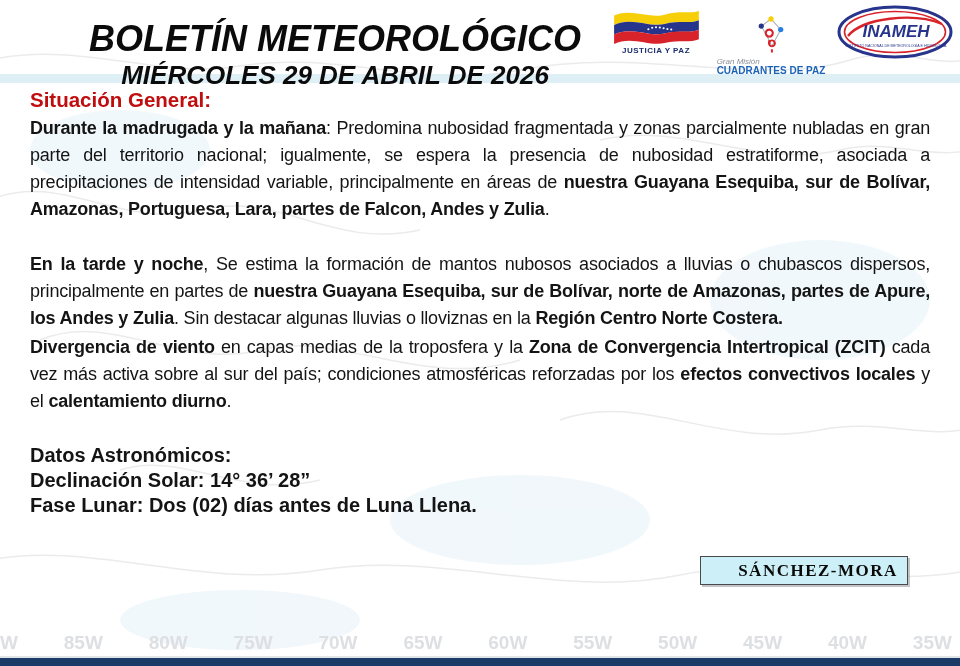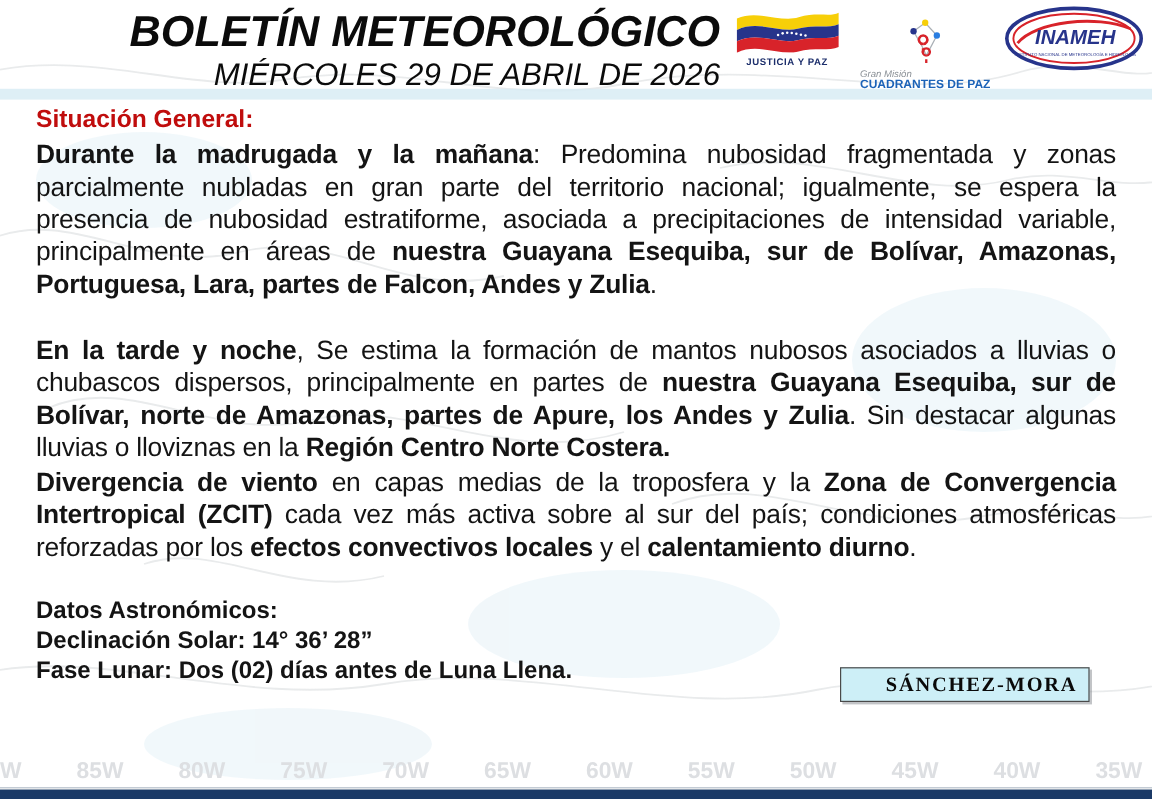--- a/index.html
+++ b/index.html
@@ -6,36 +6,36 @@
   body{font-family:"Liberation Sans","DejaVu Sans",sans-serif;background:#777;}
   .page{position:relative;width:960px;height:666px;margin:0 auto;background:#ffffff;overflow:hidden;}
 
   
   .bgmap{position:absolute;inset:0;pointer-events:none;}
 
   
   .band{position:absolute;left:0;top:74px;width:100%;height:9px;background:#d8ecf4;opacity:.85;}
 
   
-  .header-left{position:absolute;left:70px;top:6px;width:530px;text-align:right;color:#0b0b0b;}
+  .header-left{position:absolute;left:70px;top:19px;width:530px;text-align:center;color:#0b0b0b;}
   .title{font-size:36px;font-weight:bold;font-style:italic;letter-spacing:0px;line-height:40px;}
-  .dateline{font-size:26px;font-weight:normal;font-style:italic;line-height:28px;margin-top:2px;}
+  .dateline{font-size:26px;font-weight:bold;font-style:italic;line-height:28px;margin-top:2px;}
 
   .logos{position:absolute;top:4px;right:6px;display:flex;align-items:flex-start;gap:6px;}
   .flagwrap{width:100px;text-align:center;}
   .flagcap{font-size:8px;font-weight:bold;color:#1c2e6b;letter-spacing:.5px;margin-top:-2px;}
   .mission{width:118px;display:flex;align-items:center;gap:2px;padding-top:8px;flex-direction:column;}
   .mission-text{line-height:1.05;}
   .mission-l1{font-size:8px;color:#8a9096;font-style:italic;}
   .mission-l2{font-size:10px;font-weight:bold;color:#1c63b8;}
 
   
   .content{position:absolute;left:30px;top:86px;width:900px;color:#141414;}
   .sec-heading{color:#c00d0d;font-weight:bold;font-size:20.5px;line-height:27px;}
-  .para{font-size:22px;line-height:27px;text-align:justify;letter-spacing:-0.2px;}
+  .para{font-size:18px;line-height:27px;text-align:justify;letter-spacing:-0.2px;}
   .para .b{font-weight:bold;}
   .p1{margin-top:2px;}
   .p2{margin-top:28px;}
   .h2{margin-top:30px;}
   .p3{margin-top:2px;}
   .astro{margin-top:28px;font-weight:bold;font-size:20px;line-height:25px;}
 
   
   .sig{position:absolute;left:700px;top:556px;width:178px;height:27px;
        background:#cdeff7;border:1px solid #4a4a4a;box-shadow:2px 2px 0 rgba(120,125,130,.45);

